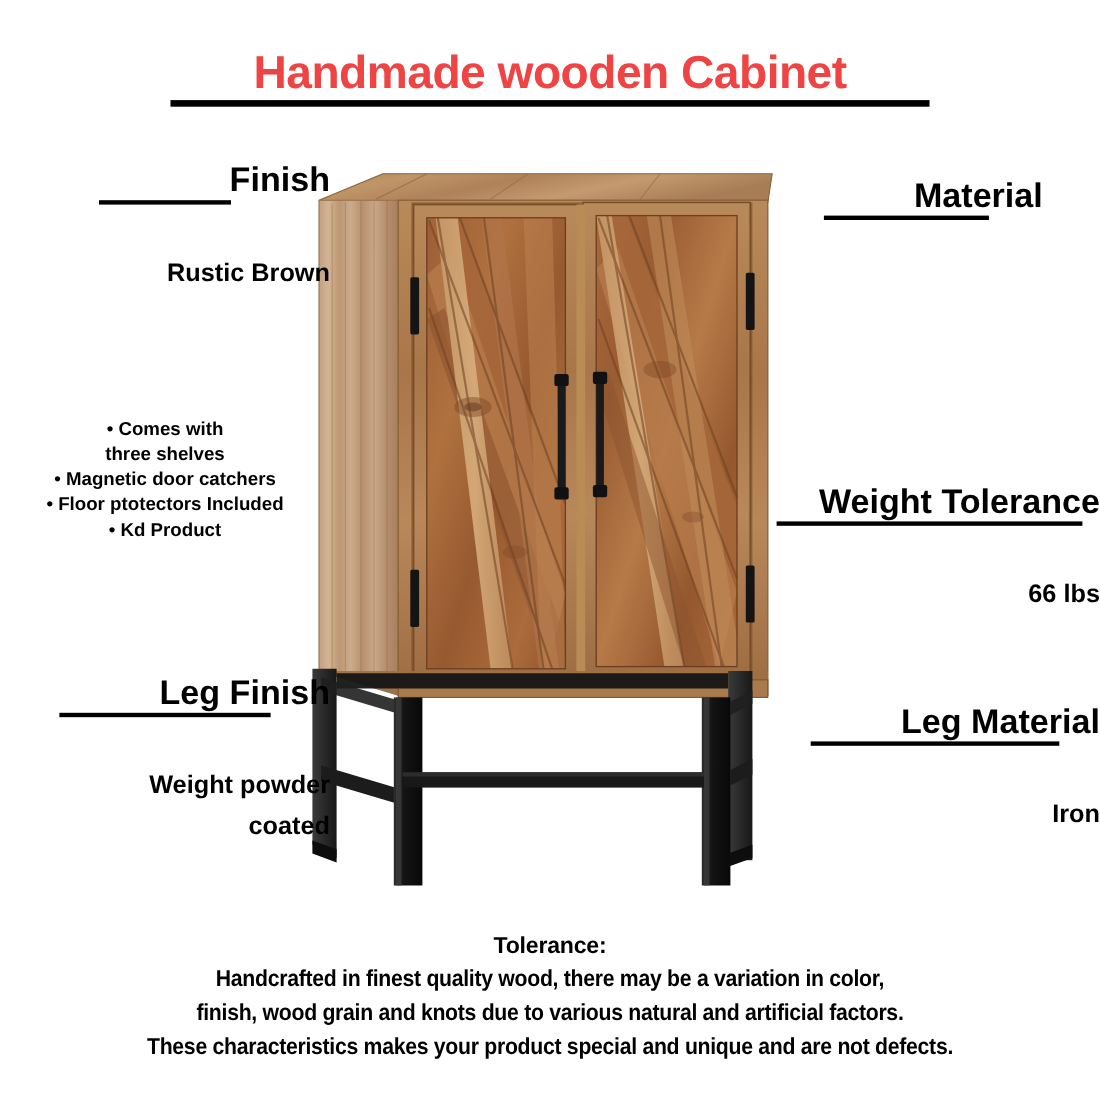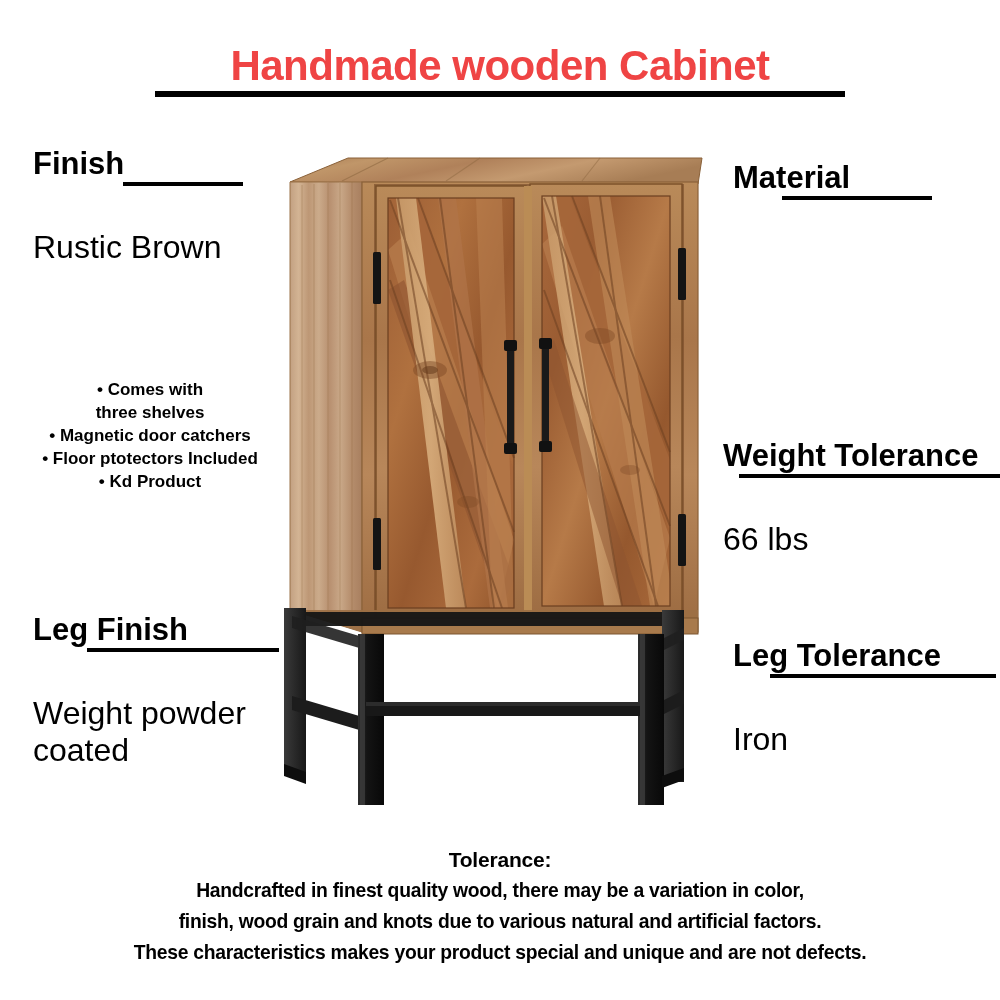--- a/index.html
+++ b/index.html
@@ -35,38 +35,37 @@
   #title-rule {
     width: 690px;
     height: 6px;
     background: #000;
     margin: 3px auto 0 auto;
   }
 
   
   .spec {
     position: absolute;
-    text-align: left;
-    padding-left: 33px;
+    text-align: right;
   }
   .spec .spec-head {
     font-weight: bold;
     font-size: 31px;
     line-height: 36px;
     display: inline-block;
     white-space: nowrap;
   }
   .spec .spec-rule {
     height: 4px;
     background: #000;
     margin: 0 auto 1px auto;
   }
   .spec .spec-value {
-    font-weight: normal;
-    font-size: 32px;
+    font-weight: bold;
+    font-size: 23px;
     line-height: 37px;
     margin-top: 43px;
   }
 
   
   #spec-finish       { left: 0px;   top: 146px; width: 300px; }
   #spec-finish .spec-rule { width: 120px; }
 
   #spec-material     { left: 700px; top: 160px; width: 248px; }
   #spec-material .spec-rule { width: 150px; }
@@ -377,21 +376,21 @@
 </div>
 
 <div class="spec" id="spec-leg-finish">
   <div class="spec-head">Leg Finish</div>
   <div class="spec-rule"></div>
   <div class="spec-value" style="white-space: pre-line;">Weight powder
 coated</div>
 </div>
 
 <div class="spec" id="spec-leg-material">
-  <div class="spec-head">Leg Tolerance</div>
+  <div class="spec-head">Leg Material</div>
   <div class="spec-rule"></div>
   <div class="spec-value">Iron</div>
 </div>
 
 <div id="disclaimer">
   <div id="disclaimer-title">Tolerance:</div>
   <div class="disc-line">Handcrafted in finest quality wood, there may be a variation in color,</div>
   <div class="disc-line">finish, wood grain and knots due to various natural and artificial factors.</div>
   <div class="disc-line">These characteristics makes your product special and unique and are not defects.</div>
 </div>

